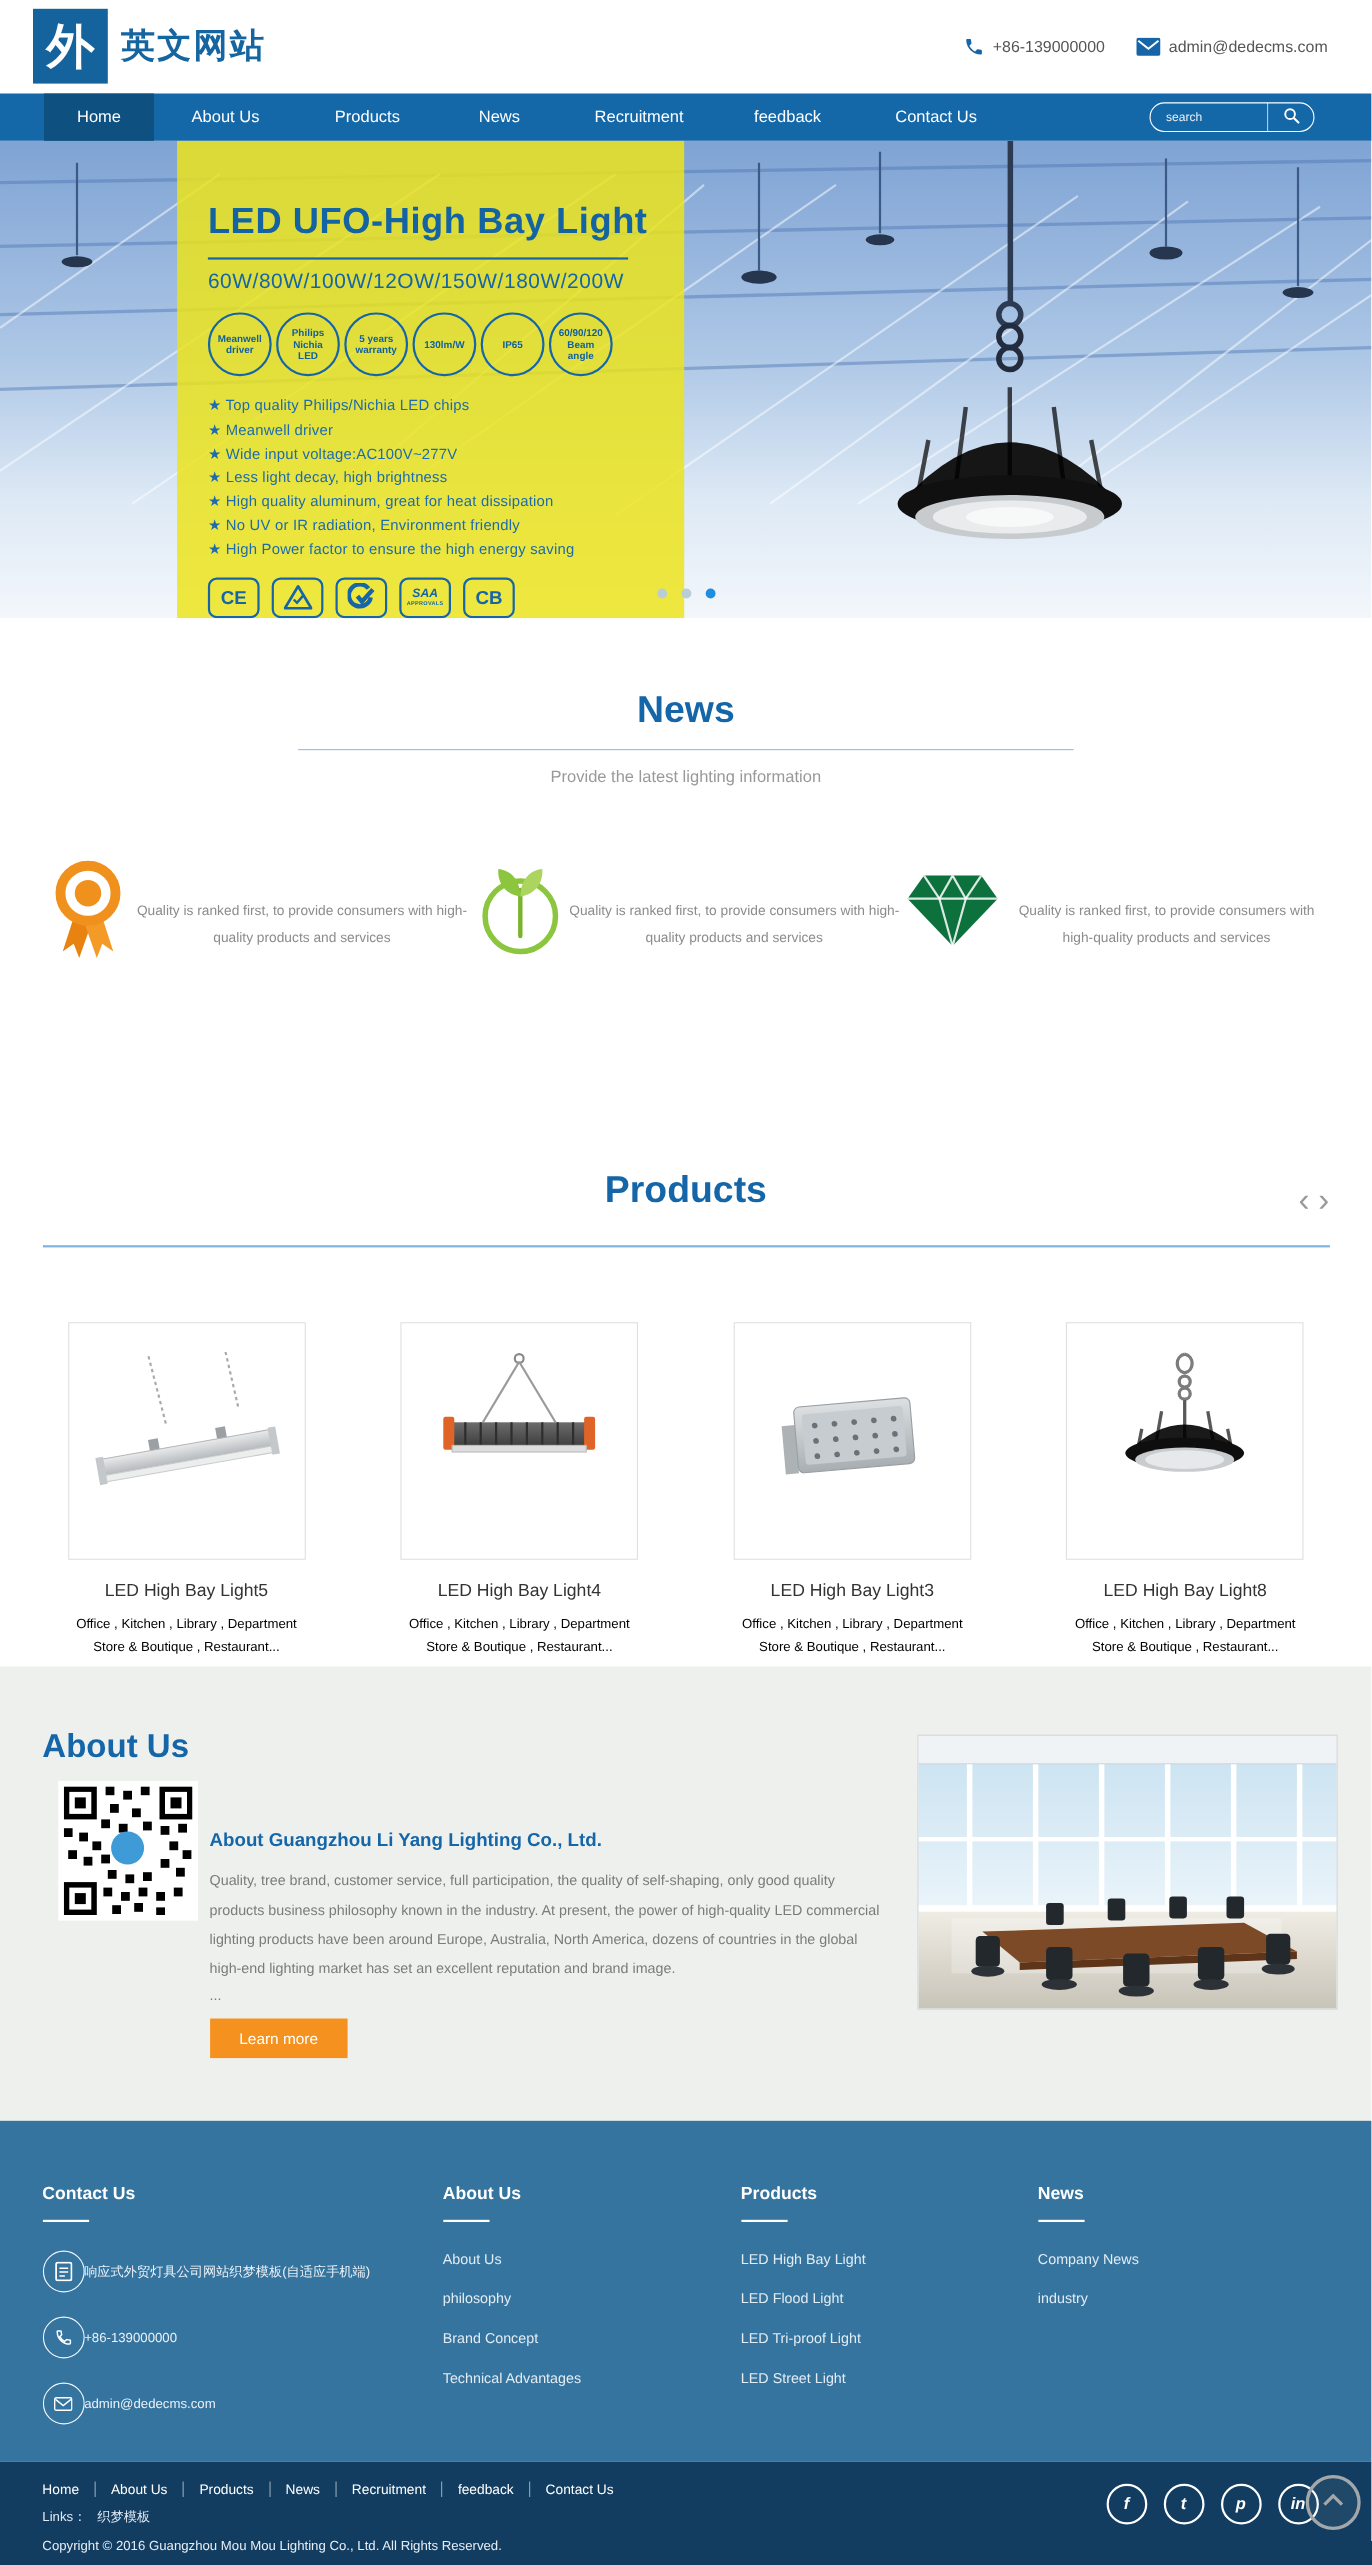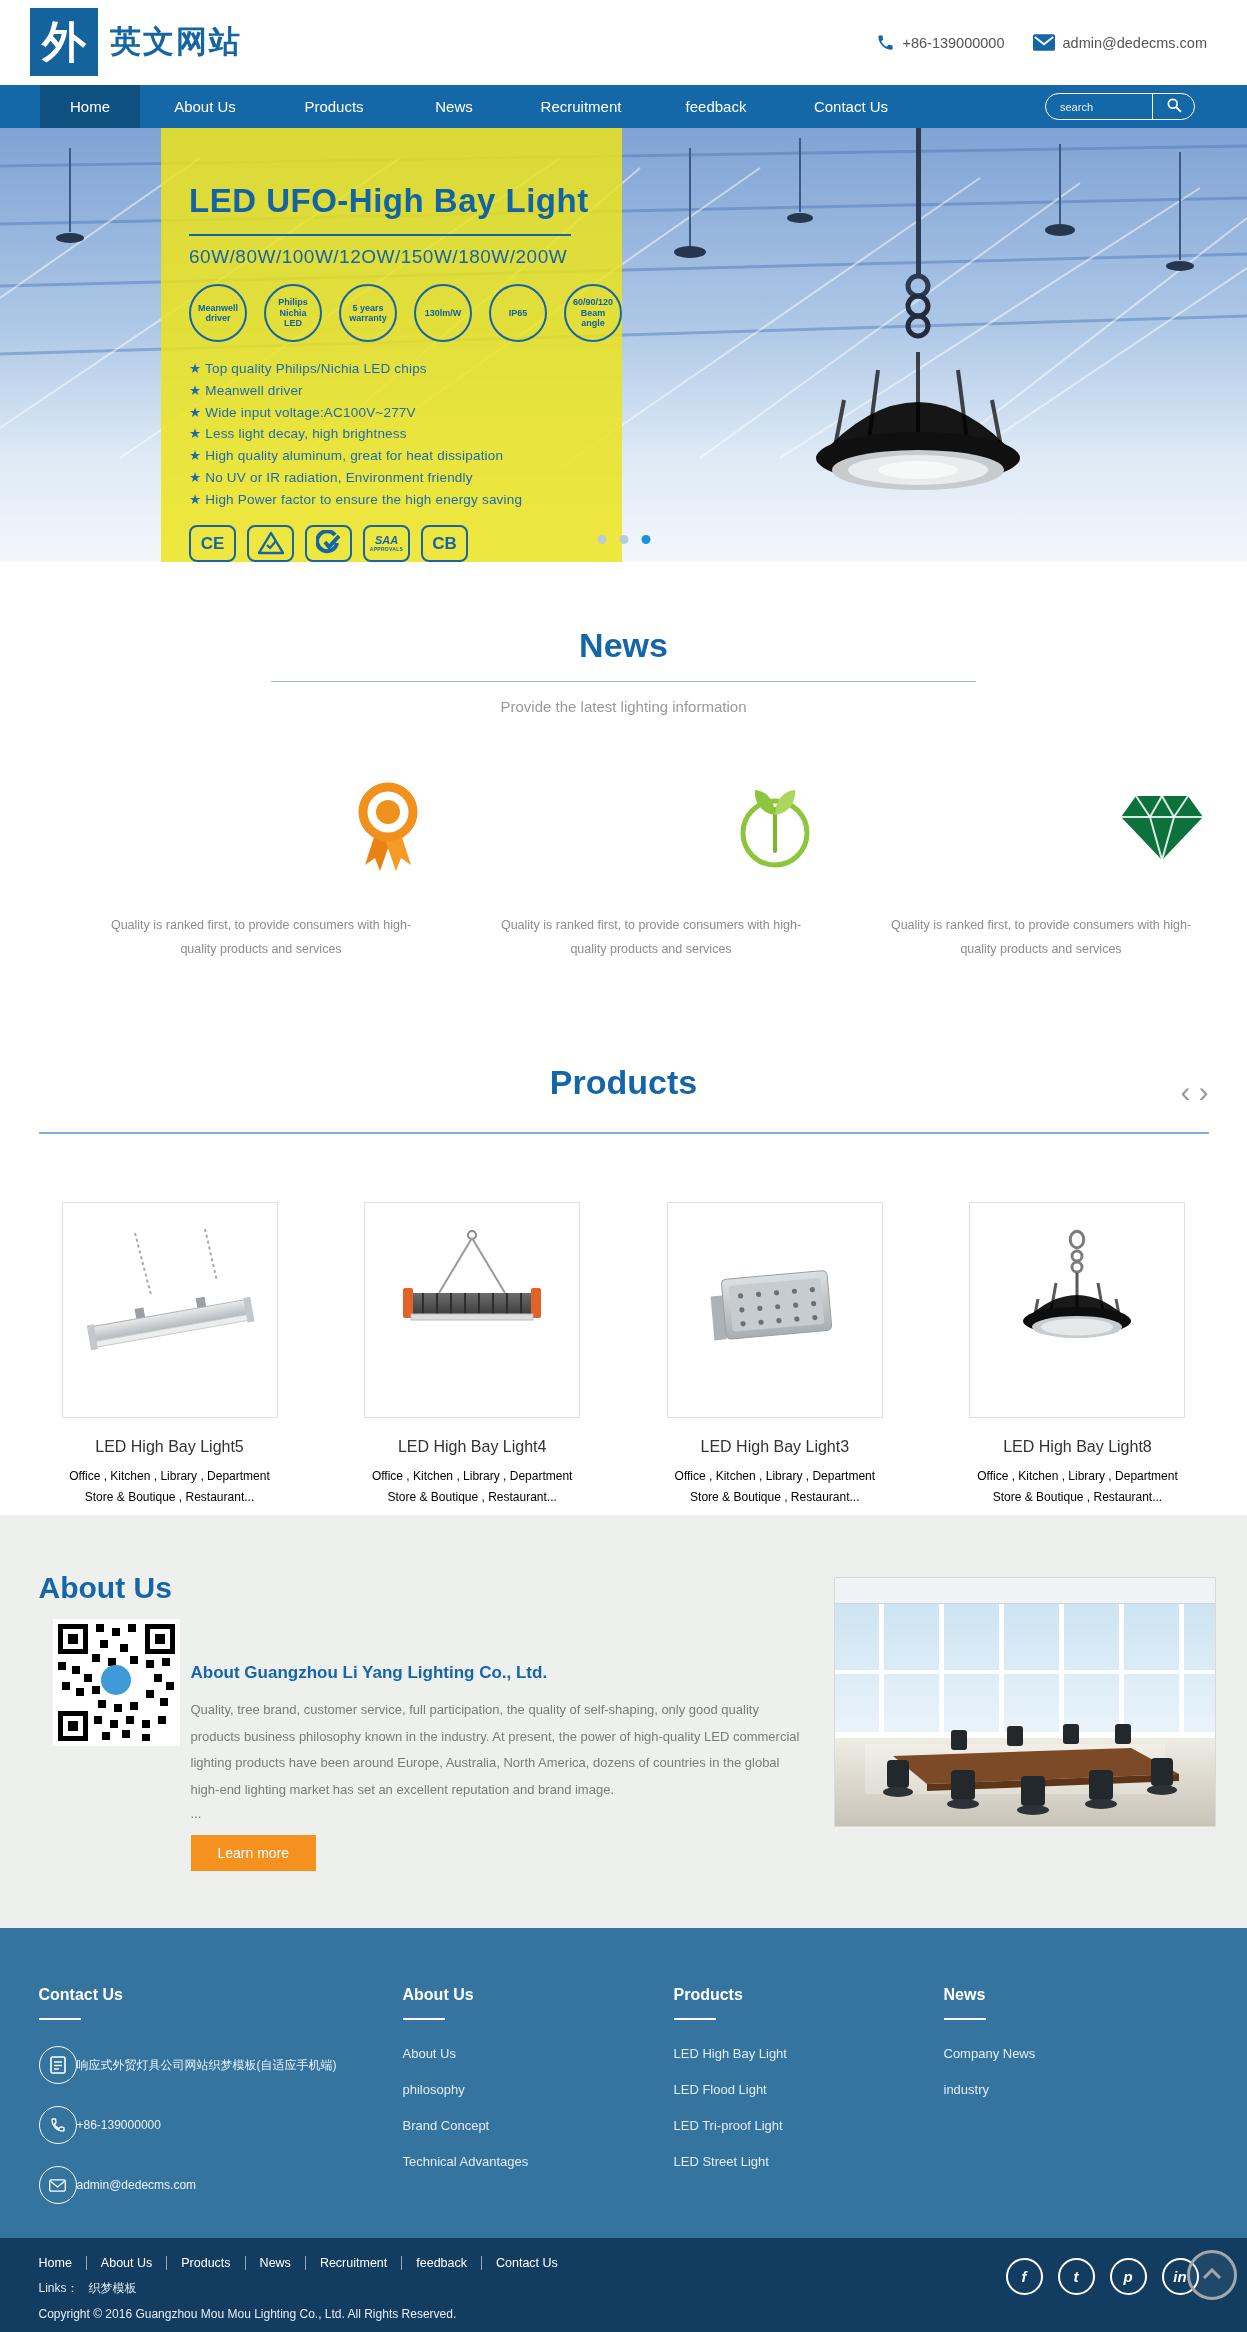--- a/index.html
+++ b/index.html
@@ -25,42 +25,42 @@
   .search-box input::placeholder { color:#e8f1f8; }
   .search-btn { width:42px; height:27px; border-left:1px solid #fff; border-radius:0 14px 14px 0; background:transparent; border-top:0;border-bottom:0;border-right:0; display:flex; align-items:center; justify-content:center; cursor:pointer; }
 
   
   .banner { position:relative; height:434px; overflow:hidden; }
   .banner-bg { position:absolute; inset:0; }
   .yellow-panel { position:absolute; left:161px; top:0; width:461px; height:100%; background:rgba(236,228,26,.84); padding:54px 0 0 28px; }
   .banner-title { font-size:33px; font-weight:bold; color:#1463a3; letter-spacing:.5px; }
   .banner-rule { width:382px; height:2px; background:#1565a8; margin:14px 0 10px 0; }
   .banner-watt { font-size:19px; color:#1565a8; letter-spacing:.5px; }
-  .badge-row { display:flex; gap:17px; margin-top:16px; }
+  .badge-row { display:flex; gap:4px; margin-top:16px; }
   .badge { width:58px; height:58px; border:2.5px solid #1565a8; border-radius:50%; color:#12609f; font-size:9px; font-weight:bold; display:flex; align-items:center; justify-content:center; text-align:center; line-height:1.15; padding:4px; }
   .feature-list { margin-top:18px; }
   .feature-line { font-size:13.5px; color:#1d6bae; line-height:1.32; margin-bottom:4px; letter-spacing:.2px; }
   .cert-row { display:flex; gap:11px; margin-top:16px; }
   .cert-box { width:47px; height:37px; border:2.5px solid #1565a8; border-radius:8px; display:flex; flex-direction:column; align-items:center; justify-content:center; color:#1565a8; font-weight:bold; }
   .cert-main { font-size:17px; line-height:1; }
   .cert-sub { font-size:5px; letter-spacing:.3px; }
   .dots { position:absolute; left:50%; transform:translateX(-50%); bottom:18px; display:flex; gap:13px; }
   .dot { width:9px; height:9px; border-radius:50%; background:#b9cdd8; cursor:pointer; }
   .dot.active { background:#1d8fe0; }
 
   
   .sec-title { text-align:center; font-size:34px; color:#1566a8; font-weight:bold; }
   .container { width:1170px; margin:0 auto; position:relative; }
 
   
   .news-section { height:443px; background:#fff; padding-top:64px; }
   .news-rule { width:705px; height:1px; background:#93bce4; margin:16px auto 0; }
   .sec-sub { text-align:center; font-size:15px; color:#999; margin-top:16px; }
   .news-cols { display:flex; margin-top:52px; }
-  .news-col { flex:1; display:flex; flex-direction:column; align-items:flex-end; }
+  .news-col { flex:1; display:flex; flex-direction:row; align-items:center; }
   .news-icon { height:118px; display:flex; align-items:center; }
   .news-text { margin-top:28px; font-size:12.5px; color:#8c8c8c; line-height:1.95; text-align:center; max-width:335px; }
 
   
   .products-section { height:510px; background:#fff; padding-top:58px; }
   .prod-arrows { position:absolute; right:0; top:14px; display:flex; gap:8px; }
   .prod-arrow { font-size:30px; color:#9a9a9a; line-height:1; cursor:pointer; user-select:none; }
   .prod-rule { width:100%; height:2px; background:#7fb2e2; margin-top:30px; }
   .cards { display:flex; justify-content:space-between; width:1124px; margin:68px auto 0; }
   .card { width:216px; }

